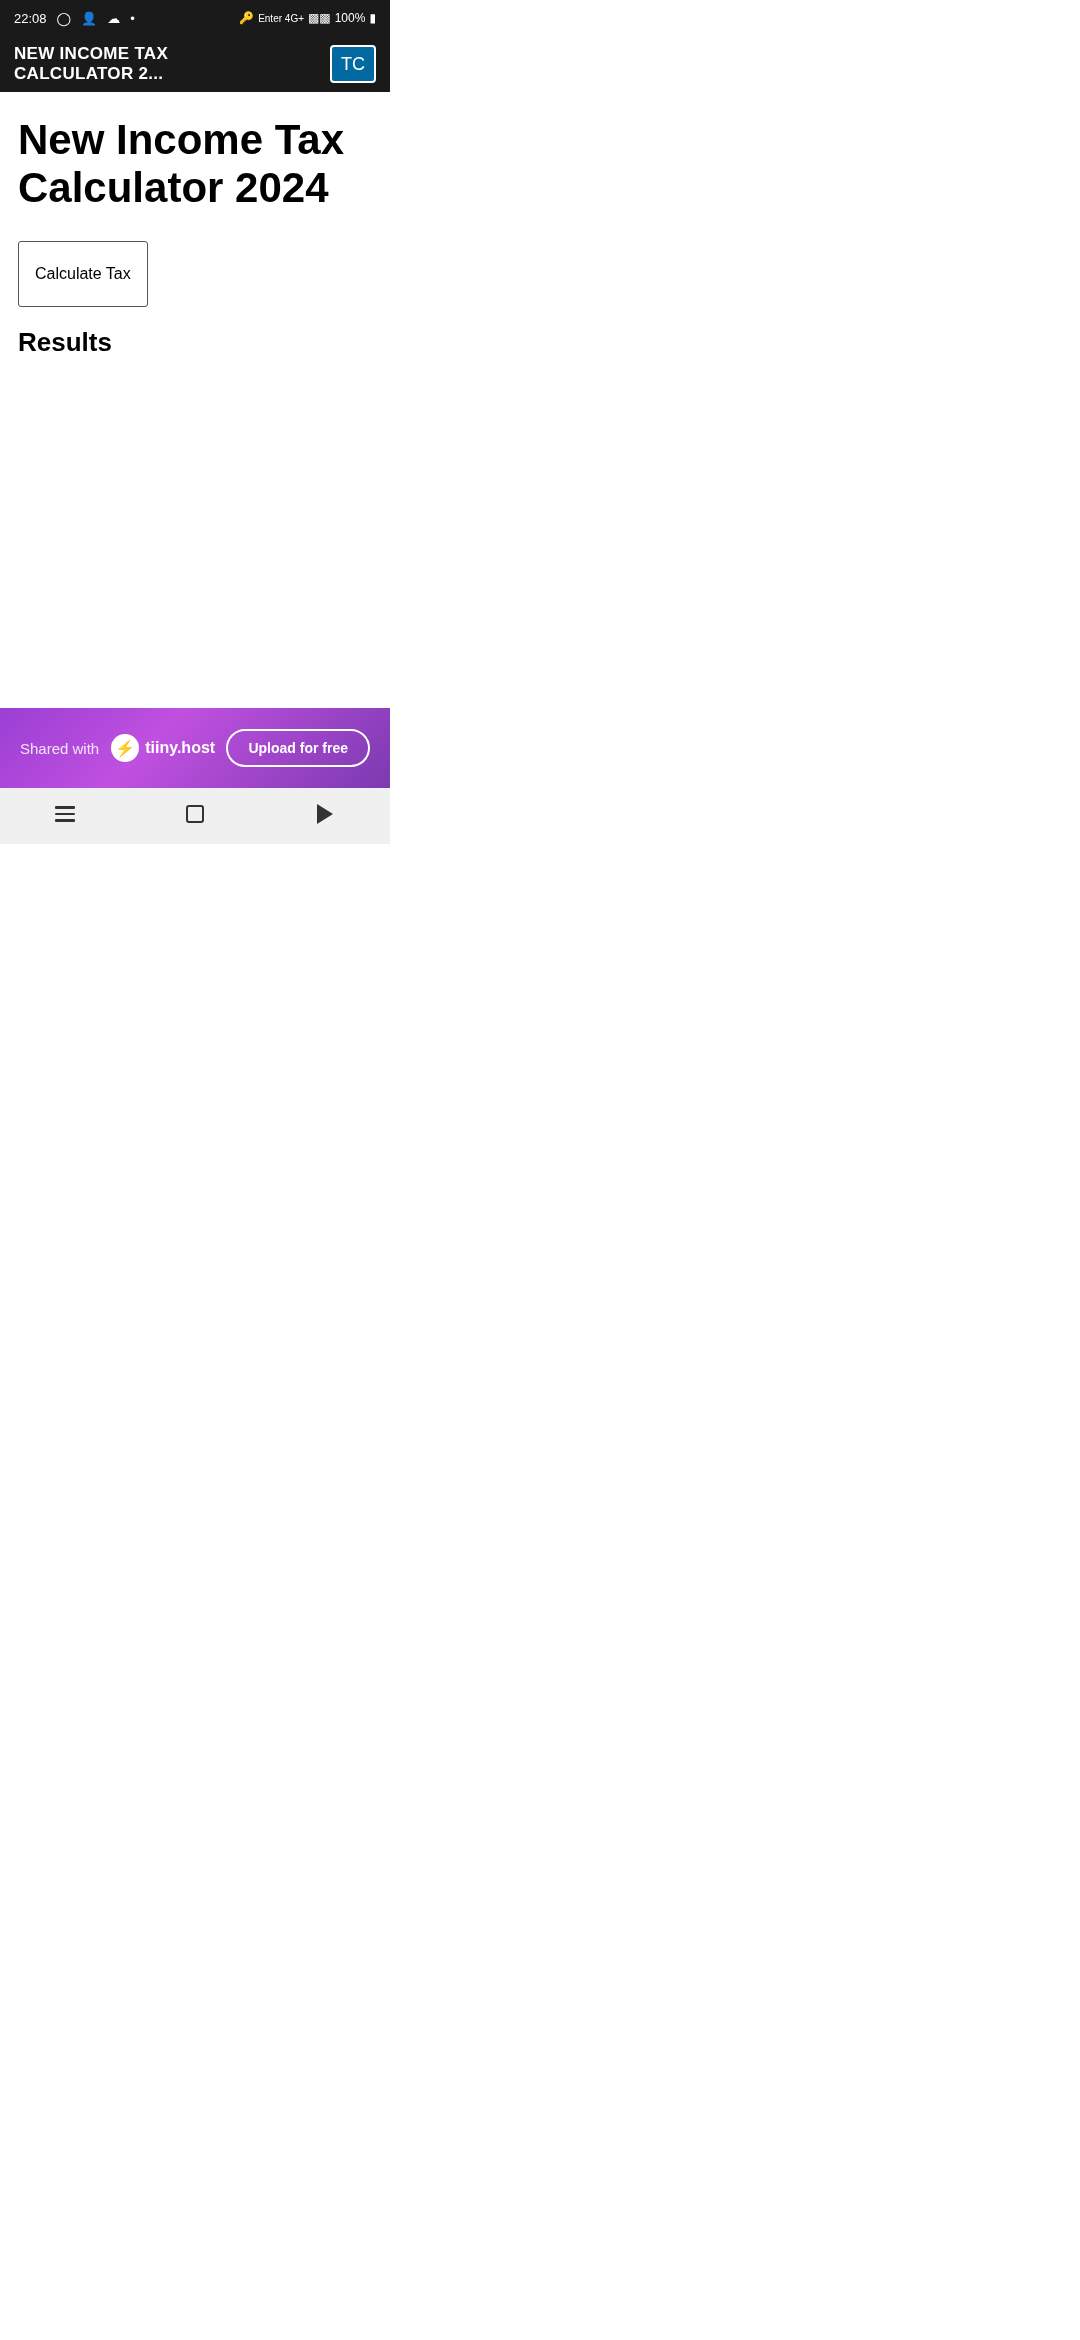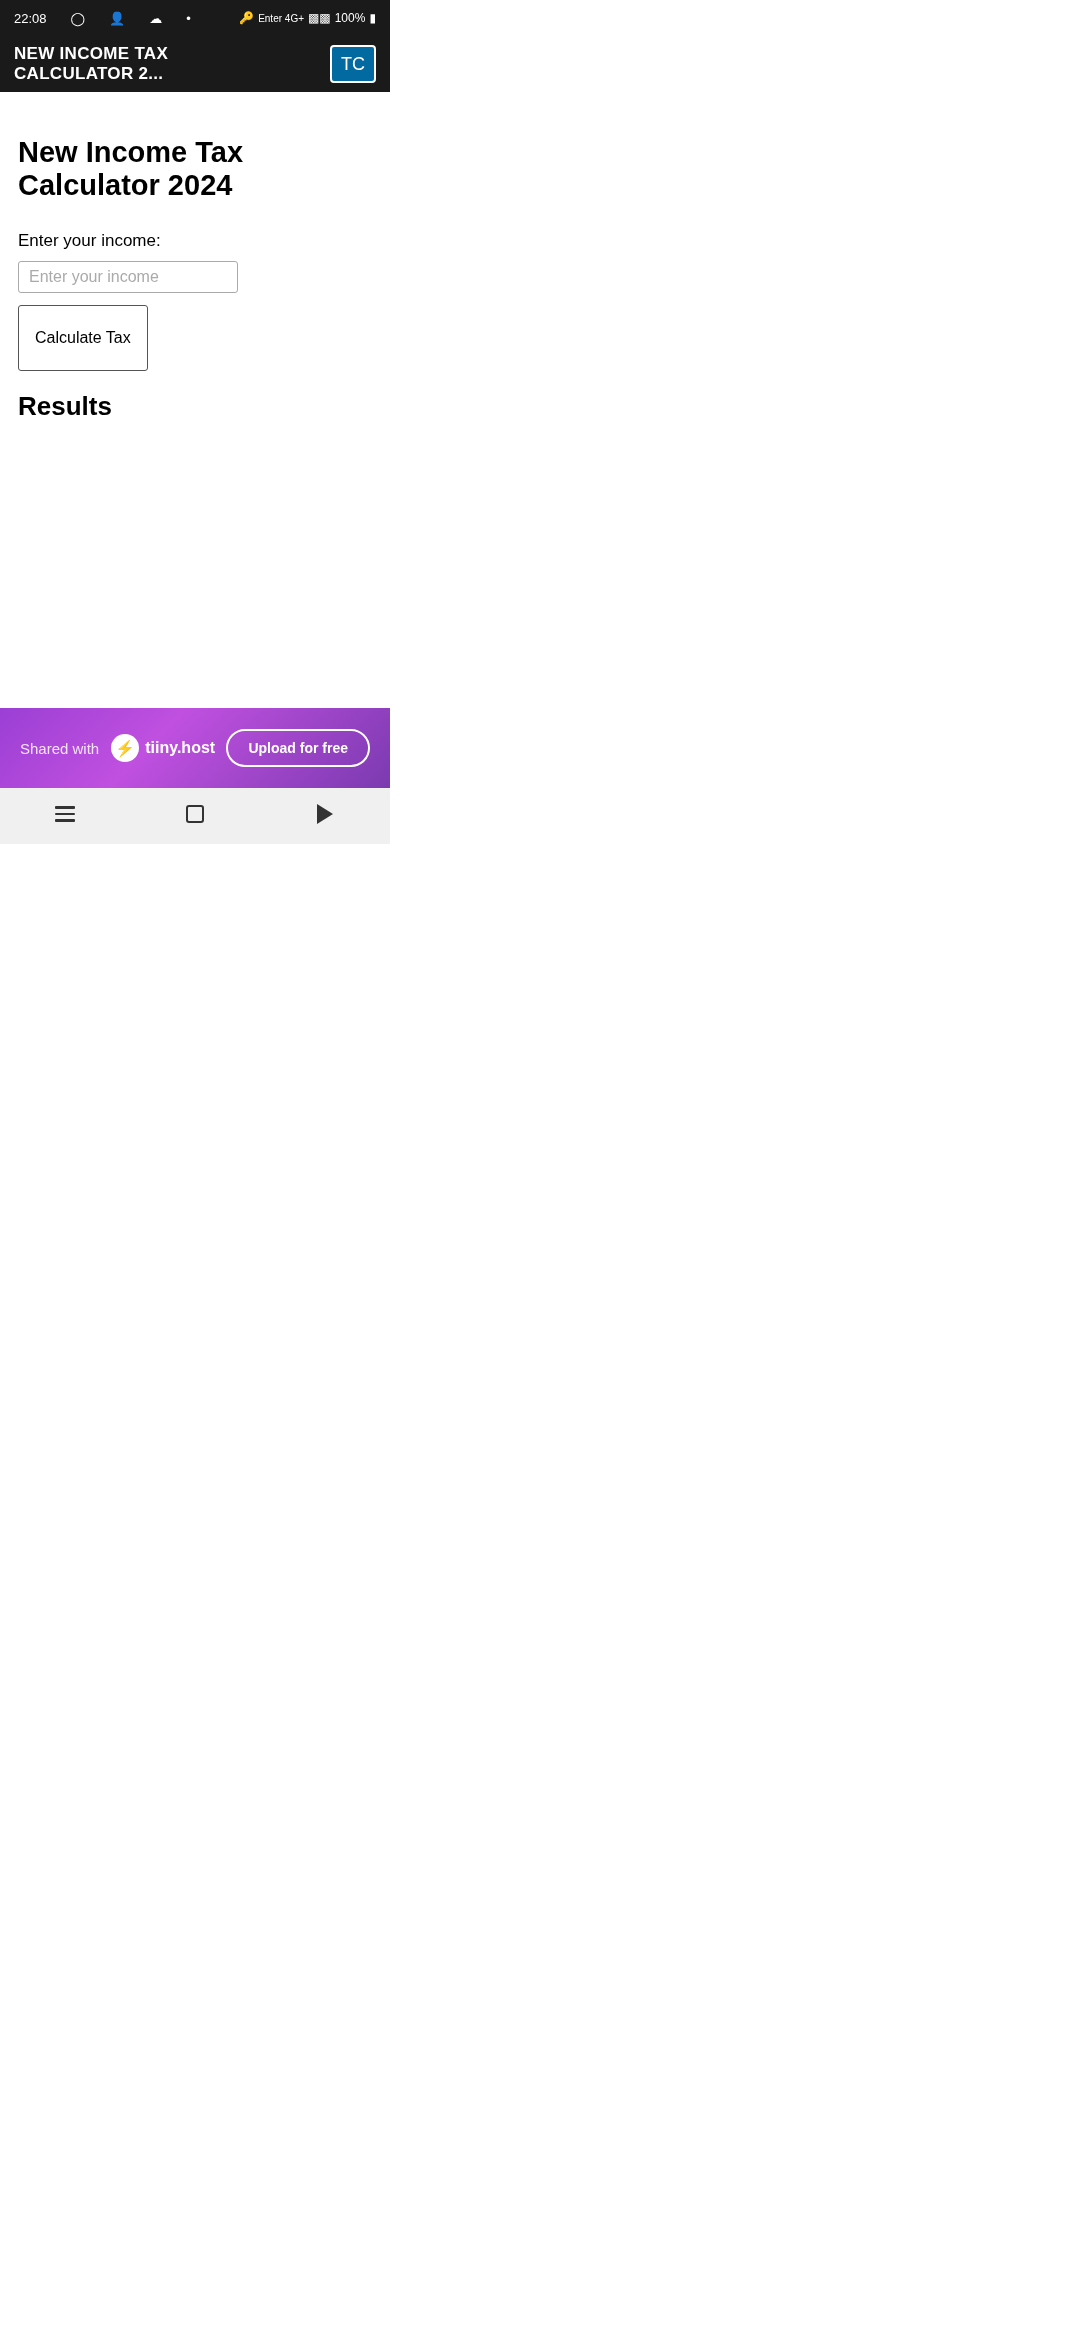--- a/index.html
+++ b/index.html
@@ -29,21 +29,21 @@
       align-items: center;
       padding: 6px 14px;
       height: 36px;
       font-size: 13px;
       font-weight: 500;
     }
 
     .status-left {
       display: flex;
       align-items: flex-start;
-      gap: 24px;
+      gap: 10px;
     }
 
     .status-right {
       display: flex;
       align-items: center;
       gap: 4px;
       font-size: 12px;
     }
 
     
@@ -79,26 +79,25 @@
     }
 
     
     .main-content {
       flex: 1;
       padding: 24px 18px;
       background: #ffffff;
     }
 
     .page-title {
-      font-size: 29px;
+      font-size: 42px;
       font-weight: 900;
       line-height: 1.15;
       color: #000000;
       margin-bottom: 28px;
-      margin-top: 20px;
     }
 
     .input-row {
       display: flex;
       align-items: center;
       gap: 10px;
       margin-bottom: 12px;
       flex-wrap: wrap;
     }
 
@@ -270,24 +269,20 @@
 <div class="app-bar">
   <span class="app-bar-title">NEW INCOME TAX CALCULATOR 2...</span>
   <div class="app-bar-icon">
     <span>TC</span>
   </div>
 </div>
 
 <div class="main-content">
   <h1 class="page-title">New Income Tax Calculator 2024</h1>
 
-  <div class="input-row">
-    <label class="input-label">Enter your income:</label>
-    <input class="income-input" type="number" placeholder="Enter your income" style="">
-  </div>
 
   <button class="calculate-btn">Calculate Tax</button>
 
   <h2 class="results-heading">Results</h2>
 </div>
 
 <div class="footer-banner">
   <div class="shared-section">
     <span class="shared-with-text">Shared with</span>
     <div class="tiiny-logo">

